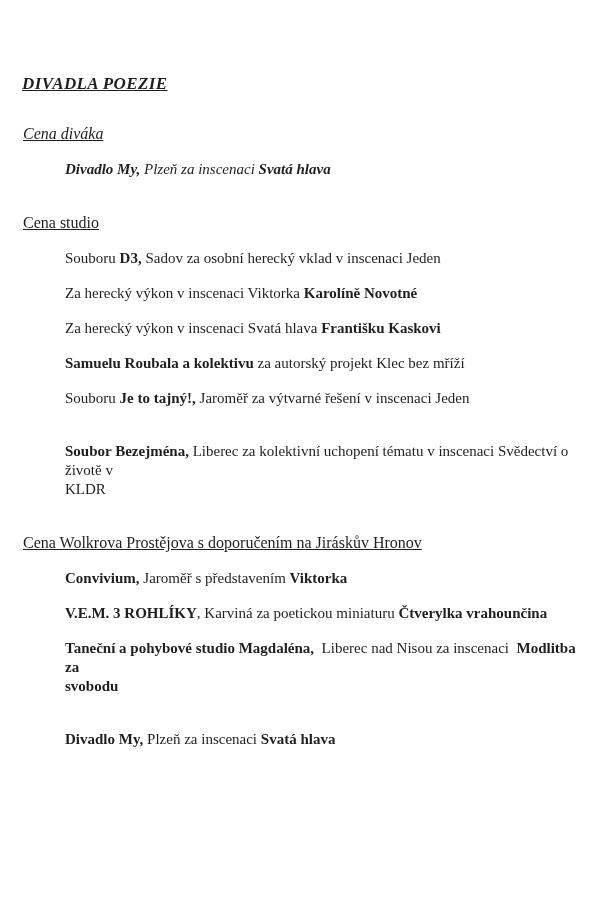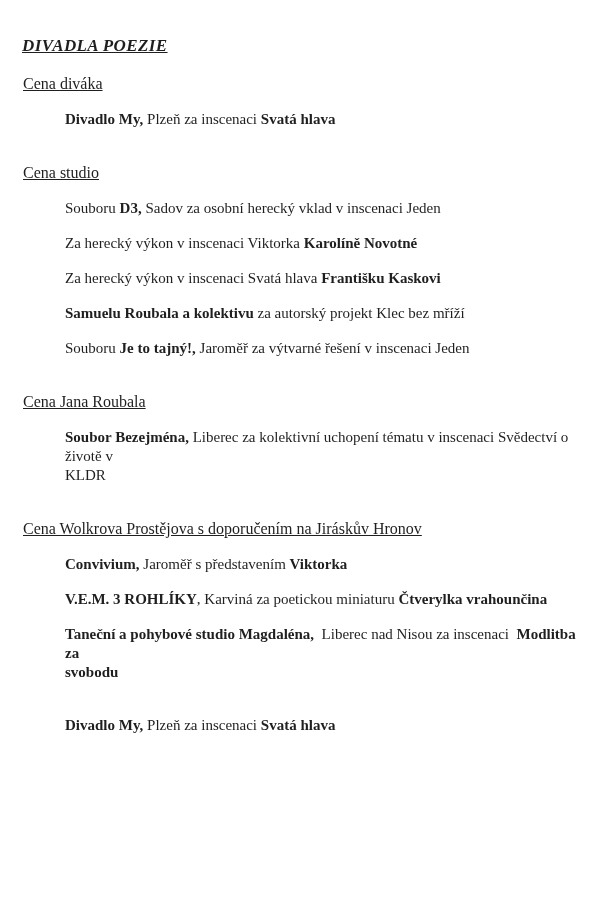--- a/index.html
+++ b/index.html
@@ -9,36 +9,37 @@
   }
   .page {
     position: relative;
     width: 600px;
     height: 900px;
     background: #ffffff;
     overflow: hidden;
     font-family: "Liberation Serif", serif;
     color: #1f1f1f;
     box-sizing: border-box;
-    padding-top: 37px;
+    padding-top: 75px;
   }
   .title {
     margin: 0 0 0 22px;
     font-size: 17px;
     line-height: 17px;
     font-weight: bold;
     font-style: italic;
     text-decoration: underline;
     letter-spacing: 0.4px;
   }
   .section {
     margin-top: 34px;
   }
   .section.first {
-    margin-top: 20px;
+    margin-top: 32px;
+    font-style: italic;
   }
   .section-heading {
     margin: 0 0 0 23px;
     font-size: 16px;
     line-height: 20px;
     font-weight: normal;
     text-decoration: underline;
   }
   .entry {
     margin: 16px 18px 0 65px;
@@ -65,21 +66,20 @@
       </div>
       <div class="section">
         <h2 class="section-heading">Cena studio</h2>
         <p class="entry"><span class="seg-regular">Souboru </span><span class="seg-bold">D3,</span><span class="seg-regular"> Sadov za osobní herecký vklad v inscenaci Jeden</span></p>
         <p class="entry"><span class="seg-regular">Za herecký výkon v inscenaci Viktorka </span><span class="seg-bold">Karolíně Novotné</span></p>
         <p class="entry"><span class="seg-regular">Za herecký výkon v inscenaci Svatá hlava </span><span class="seg-bold">Františku Kaskovi</span></p>
         <p class="entry"><span class="seg-bold">Samuelu Roubala a kolektivu</span><span class="seg-regular"> za autorský projekt Klec bez mříží</span></p>
         <p class="entry"><span class="seg-regular">Souboru </span><span class="seg-bold">Je to tajný!,</span><span class="seg-regular"> Jaroměř za výtvarné řešení v inscenaci Jeden</span></p>
       </div>
       <div class="section">
-        <h2 class="section-heading">Cena Jana Roubala</h2>
         <p class="entry"><span class="seg-bold">Soubor Bezejména,</span><span class="seg-regular"> Liberec za kolektivní uchopení tématu v inscenaci Svědectví o životě v
 KLDR</span></p>
       </div>
       <div class="section">
         <h2 class="section-heading">Cena Wolkrova Prostějova s doporučením na Jiráskův Hronov</h2>
         <p class="entry"><span class="seg-bold">Convivium,</span><span class="seg-regular"> Jaroměř s představením </span><span class="seg-bold">Viktorka</span></p>
         <p class="entry"><span class="seg-bold">V.E.M. 3 ROHLÍKY</span><span class="seg-regular">, Karviná za poetickou miniaturu </span><span class="seg-bold">Čtverylka vrahounčina</span></p>
         <p class="entry"><span class="seg-bold">Taneční a pohybové studio Magdaléna,</span><span class="seg-regular">  Liberec nad Nisou za inscenaci  </span><span class="seg-bold">Modlitba za
 svobodu</span></p>
       </div>

